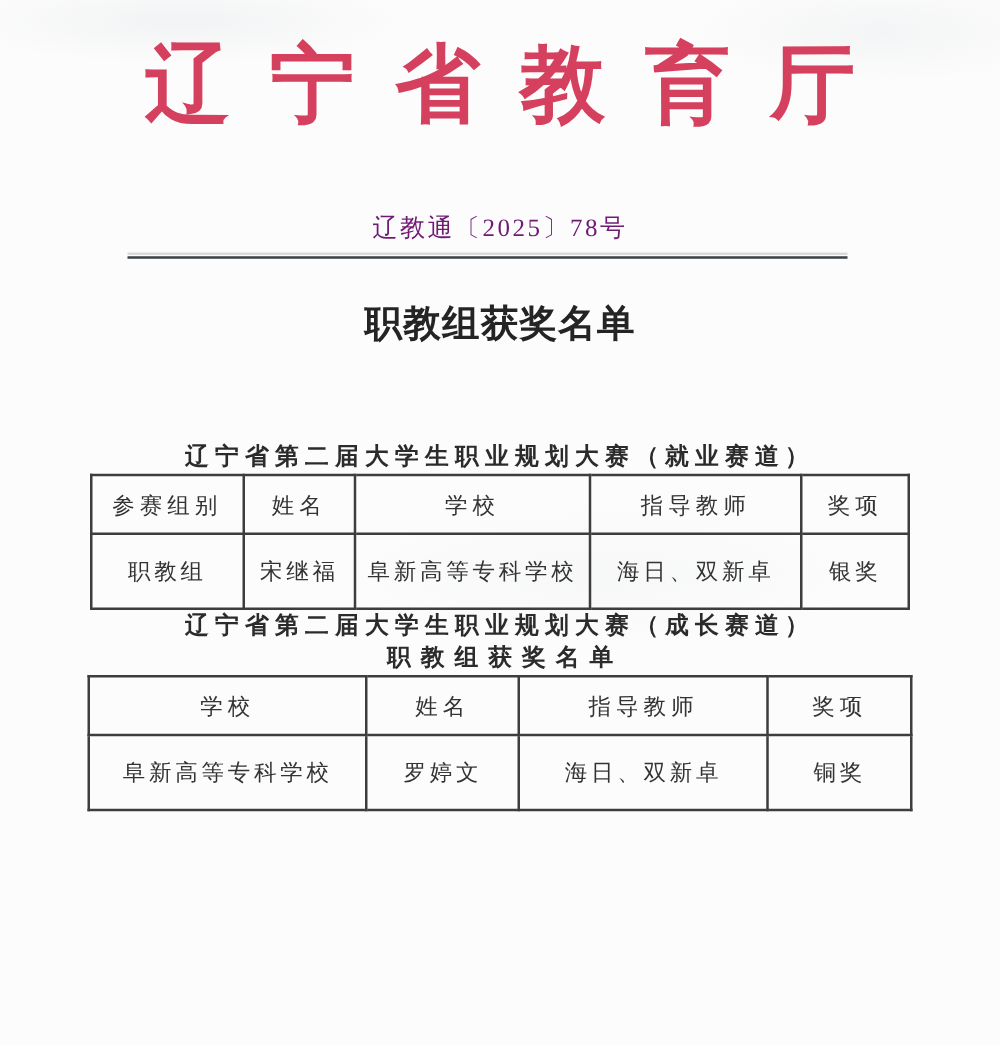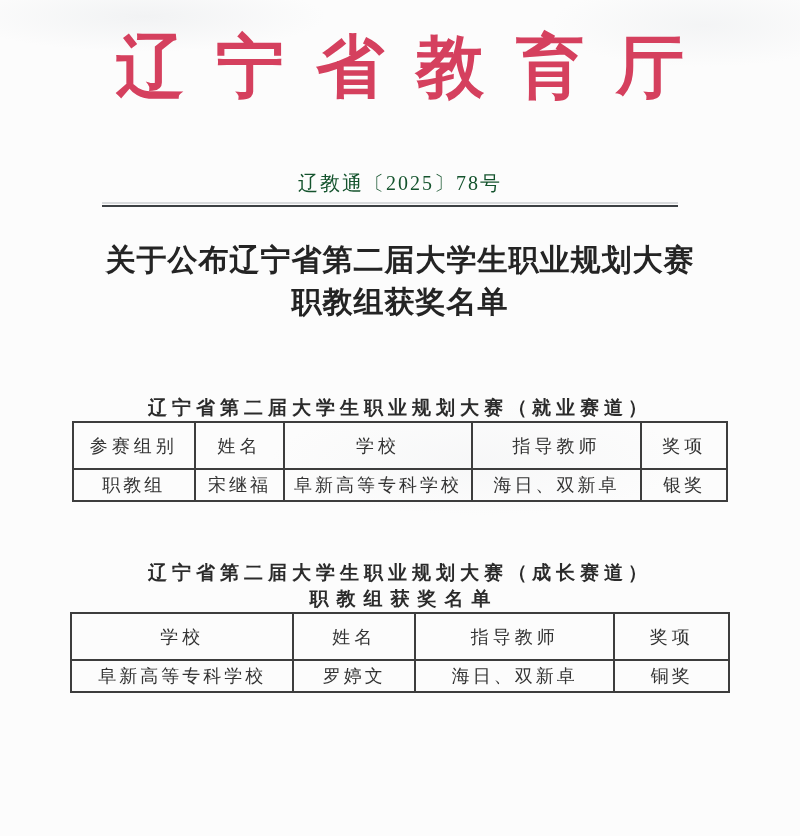--- a/index.html
+++ b/index.html
@@ -24,21 +24,21 @@
     text-indent:32px;
     line-height:70px;
     white-space:nowrap;
   }
 
   .doc-number {
     margin-top:70px;
     text-align:center;
     font-size:20px;
     letter-spacing:2px;
-    color:#14532d;
+    color:#701a75;
     line-height:22px;
   }
 
   .rule {
     width:576px;
     height:2px;
     margin:11px auto 0 96px;
     margin-left:102px;
     background:#3c4043;
     box-shadow:0 -3px 0 rgba(150,155,160,.35);
@@ -59,21 +59,21 @@
     font-family:"Liberation Sans","DejaVu Sans",sans-serif;
     font-weight:bold;
     color:#2b2b2b;
     font-size:19px;
     line-height:26px;
     letter-spacing:5px;
     white-space:nowrap;
   }
   .sec1-h1 { margin-top:72px; }
   .sec1-h2 { margin-top:18px; letter-spacing:10px; text-indent:10px; }
-  .sec2-h1 { margin-top:58px; }
+  .sec2-h1 { }
   .sec2-h2 { letter-spacing:8px; text-indent:8px; }
 
   table.awards {
     border-collapse:collapse;
     table-layout:fixed;
     font-family:Liberation Mono, monospace;
     color:#333;
     margin:0 auto;
   }
   .table-1 { width:656px; margin-top:10px; }
@@ -83,35 +83,34 @@
     text-align:center;
     vertical-align:middle;
     font-size:18px;
     font-weight:normal;
     letter-spacing:3px;
     padding:0 2px;
     white-space:nowrap;
     overflow:hidden;
   }
   table.awards th { height:47px; letter-spacing:4px; }
-  table.awards td { height:32px; }
+  table.awards td { height:60px; }
 </style>
 </head>
 <body>
 
 <div class="page">
 
   <div class="agency-title" style="color:#d5405e;">辽宁省教育厅</div>
 
   <div class="doc-number">辽教通〔2025〕78号</div>
 
   <div class="rule"></div>
 
   <div class="notice-title">
-    <div>关于公布辽宁省第二届大学生职业规划大赛</div>
     <div>职教组获奖名单</div>
   </div>
 
   <div class="section-heading sec1-h1">辽宁省第二届大学生职业规划大赛（就业赛道）</div>
 
   <table class="awards table-1">
     <colgroup>
       <col style="width:18.6%">
         <col style="width:13.7%">
         <col style="width:28.7%">

